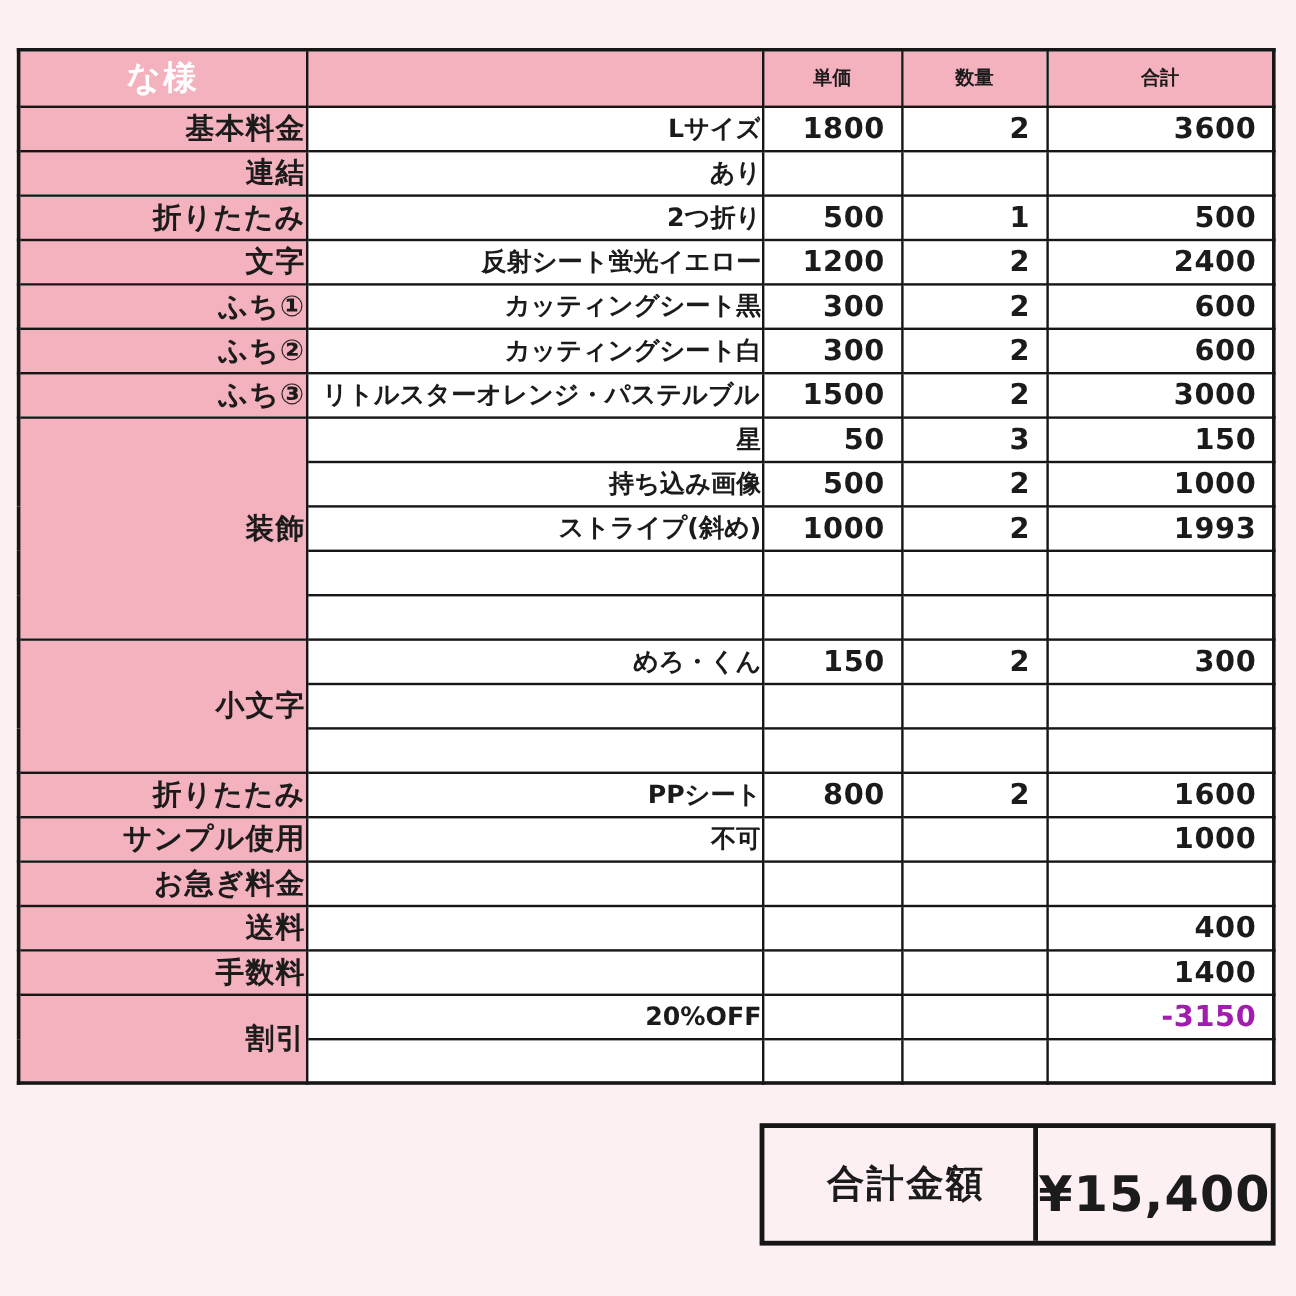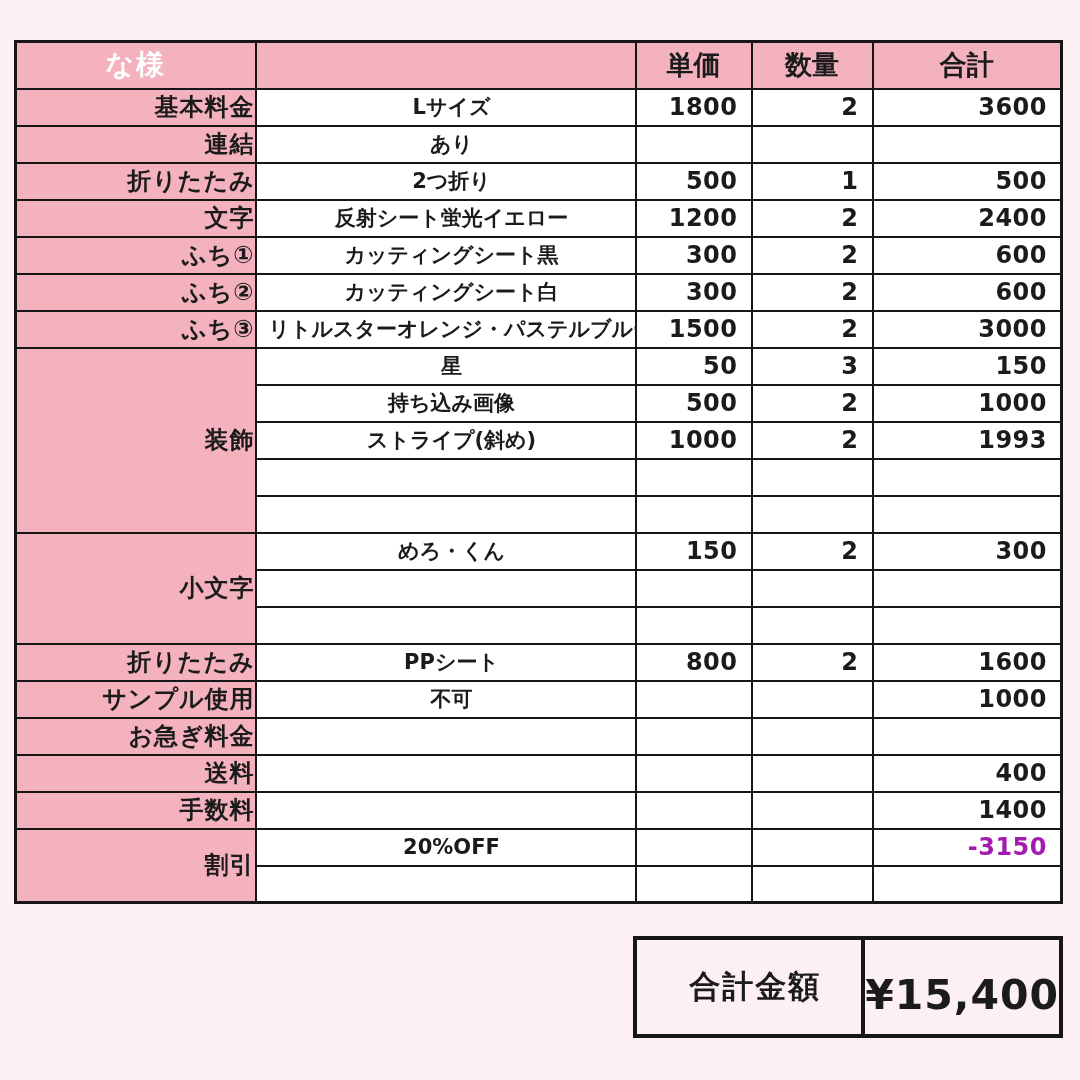--- a/index.html
+++ b/index.html
@@ -43,39 +43,40 @@
 
   th, td {
     border: 2px solid var(--border);
     overflow: hidden;
     white-space: nowrap;
     padding: 0;
   }
   thead tr { height: 47px; }
   thead th {
     background: var(--pink);
-    font-size: 27px;
+    font-size: 16px;
     text-align: center;
   }
   thead th.name-cell {
     color: var(--name-text);
     font-size: 28px;
     letter-spacing: 2px;
   }
   tbody tr { height: 37px; }
   .label-cell {
     background: var(--pink);
     text-align: right;
     font-size: 24px;
     letter-spacing: 1px;
   }
   .desc-cell {
-    text-align: center;
+    text-align: right;
     font-size: 21px;
     padding-left: 12px;
+    border-radius: 14px;
   }
   .num-cell {
     text-align: right;
     font-size: 24px;
     padding-right: 13px;
     letter-spacing: 0.5px;
   }
   
   tbody tr:not(.group-start) td:not(.label-cell) {
     border-top: 1px solid var(--thin);

